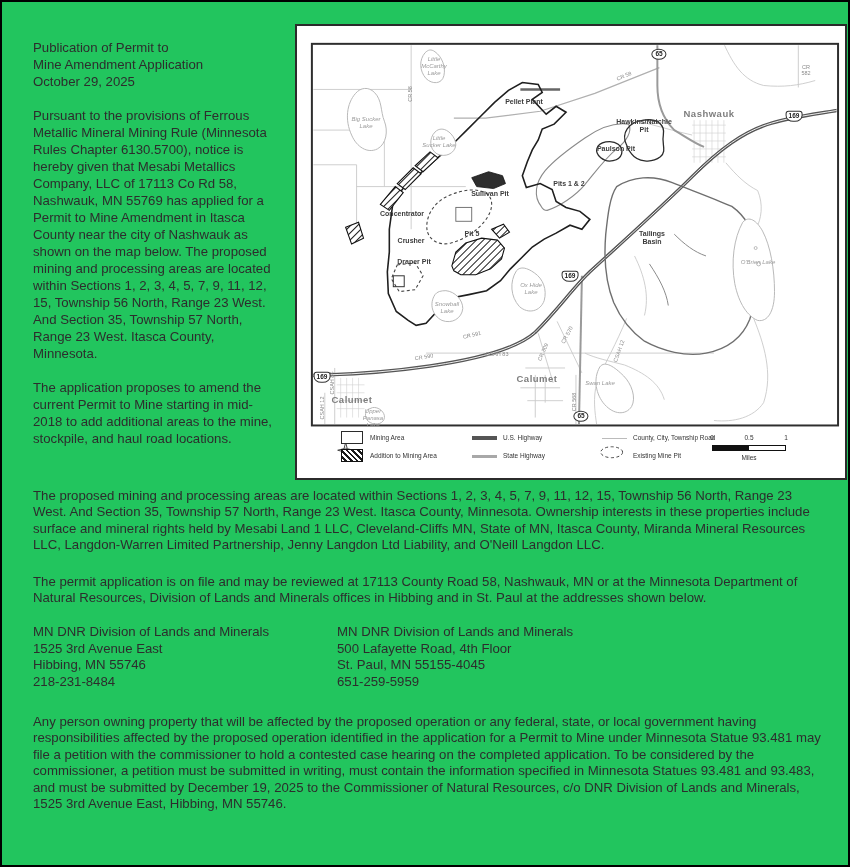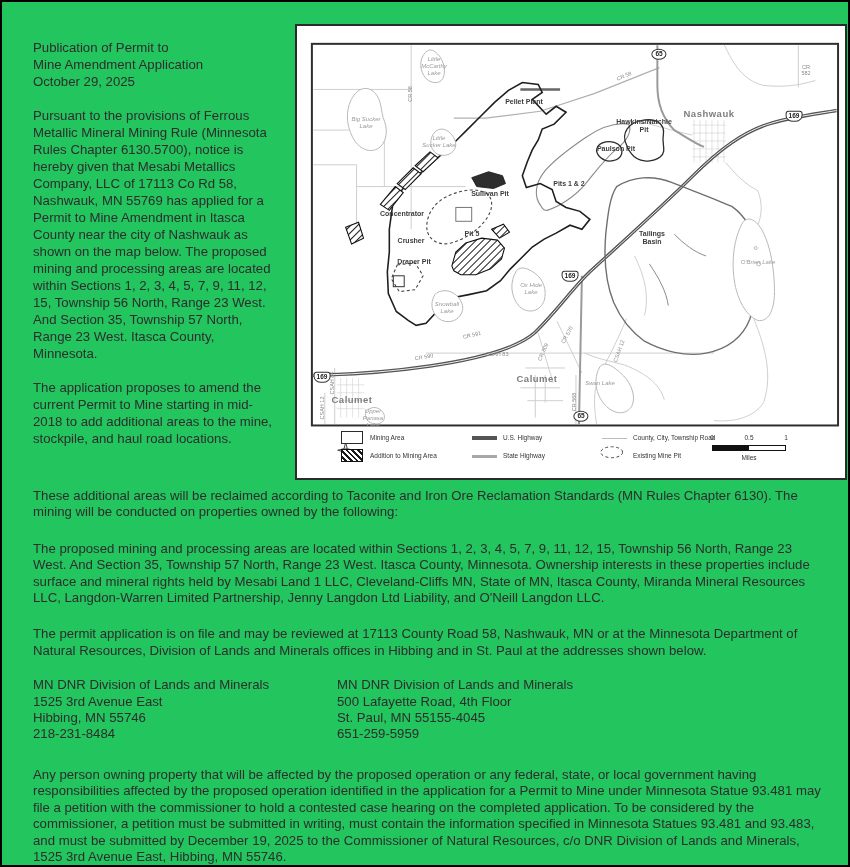--- a/index.html
+++ b/index.html
@@ -262,21 +262,20 @@
     <div class="tick" style="left:415px;top:408px">0</div>
     <div class="tick" style="left:452px;top:408px">0.5</div>
     <div class="tick" style="left:489px;top:408px">1</div>
     <div class="scalebar" style="left:415px;top:419px">
         <div class="half"></div>
       </div>
     <div class="tick" style="left:452px;top:428px">Miles</div>
   </div>
 
   <div class="bottom">
-    <p>These additional areas will be reclaimed according to Taconite and Iron Ore Reclamation Standards (MN Rules Chapter 6130). The mining will be conducted on properties owned by the following:</p>
     <p>The proposed mining and processing areas are located within Sections 1, 2, 3, 4, 5, 7, 9, 11, 12, 15, Township 56 North, Range 23 West. And Section 35, Township 57 North, Range 23 West. Itasca County, Minnesota. Ownership interests in these properties include surface and mineral rights held by Mesabi Land 1 LLC, Cleveland-Cliffs MN, State of MN, Itasca County, Miranda Mineral Resources LLC, Langdon-Warren Limited Partnership, Jenny Langdon Ltd Liability, and O'Neill Langdon LLC.</p>
     <p style="margin-bottom:18px">The permit application is on file and may be reviewed at 17113 County Road 58, Nashwauk, MN or at the Minnesota Department of Natural Resources, Division of Lands and Minerals offices in Hibbing and in St. Paul at the addresses shown below.</p>
     <div class="addresses">
       <div class="addr">MN DNR Division of Lands and Minerals
 1525 3rd Avenue East
 Hibbing, MN 55746
 218-231-8484</div>
       <div class="addr">MN DNR Division of Lands and Minerals
 500 Lafayette Road, 4th Floor
 St. Paul, MN 55155-4045

